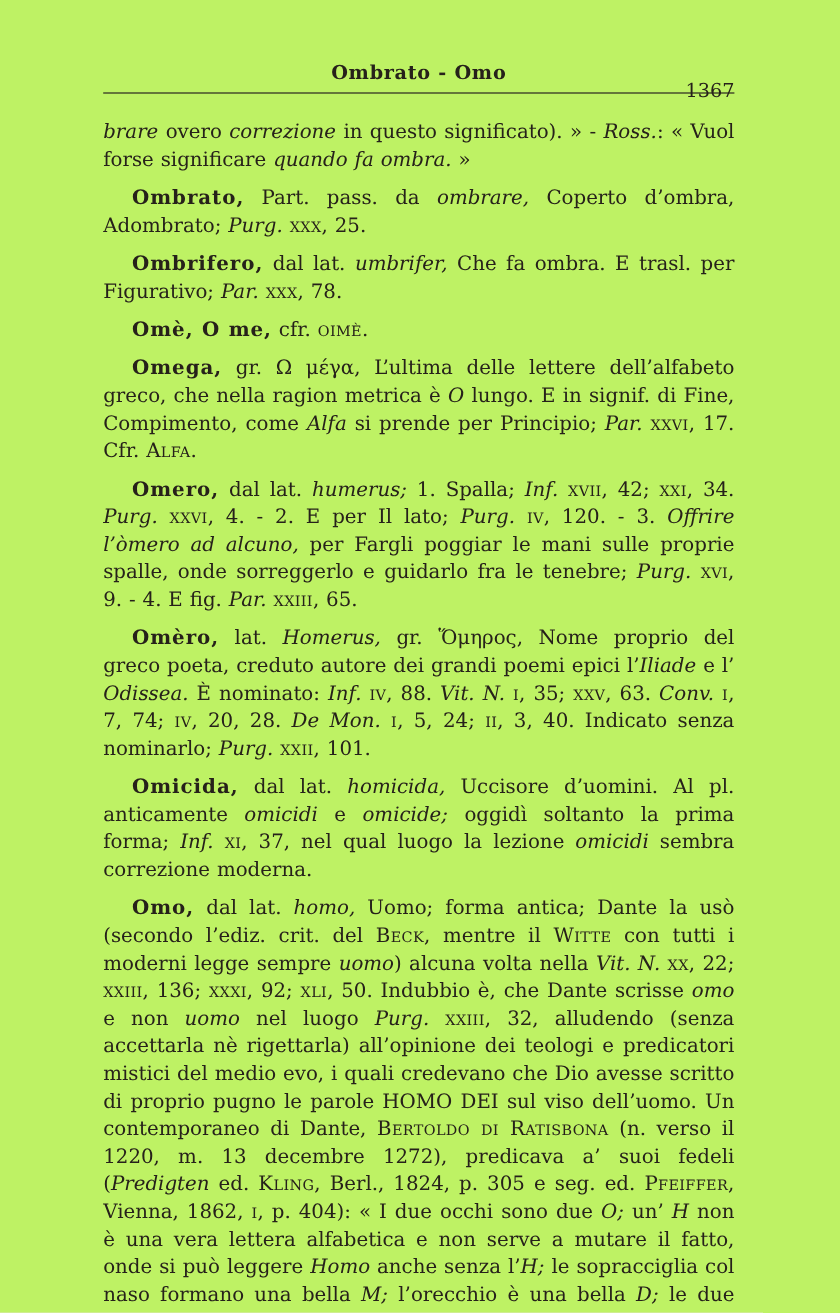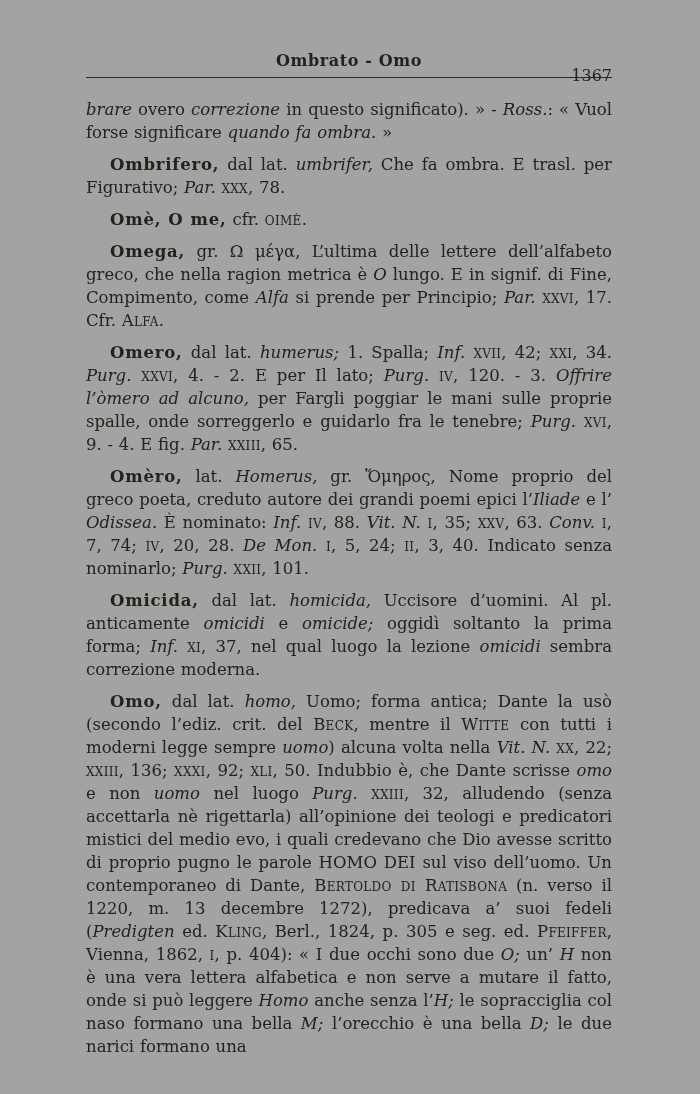--- a/index.html
+++ b/index.html
@@ -1,21 +1,21 @@
 <!DOCTYPE html>
 <html><head>
 <meta charset="utf-8">
 <style>
   html, body { margin: 0; padding: 0; background: #e9e5da; }
   .page {
     position: relative;
     width: 700px;
     height: 1094px;
     margin: 0 auto;
-    background: #a3a3a3;
+    background: #bef264;
     color: #26211a;
     font-family: "DejaVu Serif", "Liberation Serif", serif;
     box-sizing: border-box;
     padding: 50px 88px 30px 86px;
     overflow: hidden;
   }
   .page-header {
     position: relative;
     text-align: center;
     font-size: 16px;
@@ -55,20 +55,21 @@
 <body>
 
 <div class="page">
   <header class="page-header">
     <span class="running-title">Ombrato - Omo</span>
     <span class="page-number">1367</span>
   </header>
   <div class="header-rule"></div>
   <main class="body-text">
       <p class="para"><span class="i">brare</span><span> overo </span><span class="i">correzione</span><span> in questo significato). » - </span><span class="i">Ross.</span><span>: « Vuol forse significare </span><span class="i">quando fa ombra.</span><span> »</span></p>
+      <p class="para indent"><span class="b">Ombrato,</span><span> Part. pass. da </span><span class="i">ombrare,</span><span> Coperto d’ombra, Adombrato; </span><span class="i">Purg.</span><span> </span><span class="sc">xxx</span><span>, 25.</span></p>
       <p class="para indent"><span class="b">Ombrifero,</span><span> dal lat. </span><span class="i">umbrifer,</span><span> Che fa ombra. E trasl. per Figurativo; </span><span class="i">Par.</span><span> </span><span class="sc">xxx</span><span>, 78.</span></p>
       <p class="para indent"><span class="b">Omè, O me,</span><span> cfr. </span><span class="sc">oimè</span><span>.</span></p>
       <p class="para indent"><span class="b">Omega,</span><span> gr. Ω μέγα, L’ultima delle lettere dell’alfabeto greco, che nella ragion metrica è </span><span class="i">O</span><span> lungo. E in signif. di Fine, Compimento, come </span><span class="i">Alfa</span><span> si prende per Principio; </span><span class="i">Par.</span><span> </span><span class="sc">xxvi</span><span>, 17. Cfr. </span><span class="sc">Alfa</span><span>.</span></p>
       <p class="para indent"><span class="b">Omero,</span><span> dal lat. </span><span class="i">humerus;</span><span> 1. Spalla; </span><span class="i">Inf.</span><span> </span><span class="sc">xvii</span><span>, 42; </span><span class="sc">xxi</span><span>, 34. </span><span class="i">Purg.</span><span> </span><span class="sc">xxvi</span><span>, 4. - 2. E per Il lato; </span><span class="i">Purg.</span><span> </span><span class="sc">iv</span><span>, 120. - 3. </span><span class="i">Offrire l’òmero ad alcuno,</span><span> per Fargli poggiar le mani sulle proprie spalle, onde sorreggerlo e guidarlo fra le tenebre; </span><span class="i">Purg.</span><span> </span><span class="sc">xvi</span><span>, 9. - 4. E fig. </span><span class="i">Par.</span><span> </span><span class="sc">xxiii</span><span>, 65.</span></p>
       <p class="para indent"><span class="b">Omèro,</span><span> lat. </span><span class="i">Homerus,</span><span> gr. Ὅμηρος, Nome proprio del greco poeta, creduto autore dei grandi poemi epici l’</span><span class="i">Iliade</span><span> e l’ </span><span class="i">Odissea.</span><span> È nominato: </span><span class="i">Inf.</span><span> </span><span class="sc">iv</span><span>, 88. </span><span class="i">Vit. N.</span><span> </span><span class="sc">i</span><span>, 35; </span><span class="sc">xxv</span><span>, 63. </span><span class="i">Conv.</span><span> </span><span class="sc">i</span><span>, 7, 74; </span><span class="sc">iv</span><span>, 20, 28. </span><span class="i">De Mon.</span><span> </span><span class="sc">i</span><span>, 5, 24; </span><span class="sc">ii</span><span>, 3, 40. Indicato senza nominarlo; </span><span class="i">Purg.</span><span> </span><span class="sc">xxii</span><span>, 101.</span></p>
       <p class="para indent"><span class="b">Omicida,</span><span> dal lat. </span><span class="i">homicida,</span><span> Uccisore d’uomini. Al pl. anticamente </span><span class="i">omicidi</span><span> e </span><span class="i">omicide;</span><span> oggidì soltanto la prima forma; </span><span class="i">Inf.</span><span> </span><span class="sc">xi</span><span>, 37, nel qual luogo la lezione </span><span class="i">omicidi</span><span> sembra correzione moderna.</span></p>
       <p class="para indent"><span class="b">Omo,</span><span> dal lat. </span><span class="i">homo,</span><span> Uomo; forma antica; Dante la usò (secondo l’ediz. crit. del </span><span class="sc">Beck</span><span>, mentre il </span><span class="sc">Witte</span><span> con tutti i moderni legge sempre </span><span class="i">uomo</span><span>) alcuna volta nella </span><span class="i">Vit. N.</span><span> </span><span class="sc">xx</span><span>, 22; </span><span class="sc">xxiii</span><span>, 136; </span><span class="sc">xxxi</span><span>, 92; </span><span class="sc">xli</span><span>, 50. Indubbio è, che Dante scrisse </span><span class="i">omo</span><span> e non </span><span class="i">uomo</span><span> nel luogo </span><span class="i">Purg.</span><span> </span><span class="sc">xxiii</span><span>, 32, alludendo (senza accettarla nè rigettarla) all’opinione dei teologi e predicatori mistici del medio evo, i quali credevano che Dio avesse scritto di proprio pugno le parole HOMO DEI sul viso dell’uomo. Un contemporaneo di Dante, </span><span class="sc">Bertoldo di Ratisbona</span><span> (n. verso il 1220, m. 13 decembre 1272), predicava a’ suoi fedeli (</span><span class="i">Predigten</span><span> ed. </span><span class="sc">Kling</span><span>, Berl., 1824, p. 305 e seg. ed. </span><span class="sc">Pfeiffer</span><span>, Vienna, 1862, </span><span class="sc">i</span><span>, p. 404): « I due occhi sono due </span><span class="i">O;</span><span> un’ </span><span class="i">H</span><span> non è una vera lettera alfabetica e non serve a mutare il fatto, onde si può leggere </span><span class="i">Homo</span><span> anche senza l’</span><span class="i">H;</span><span> le sopracciglia col naso formano una bella </span><span class="i">M;</span><span> l’orecchio è una bella </span><span class="i">D;</span><span> le due narici formano una</span></p>
     </main>
 </div>
 

